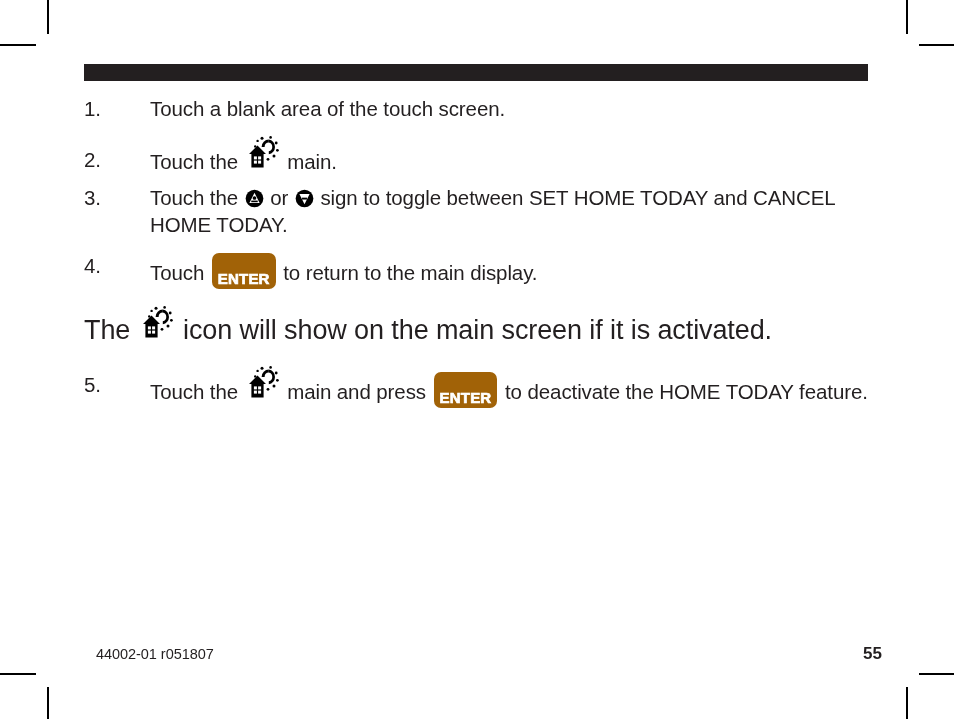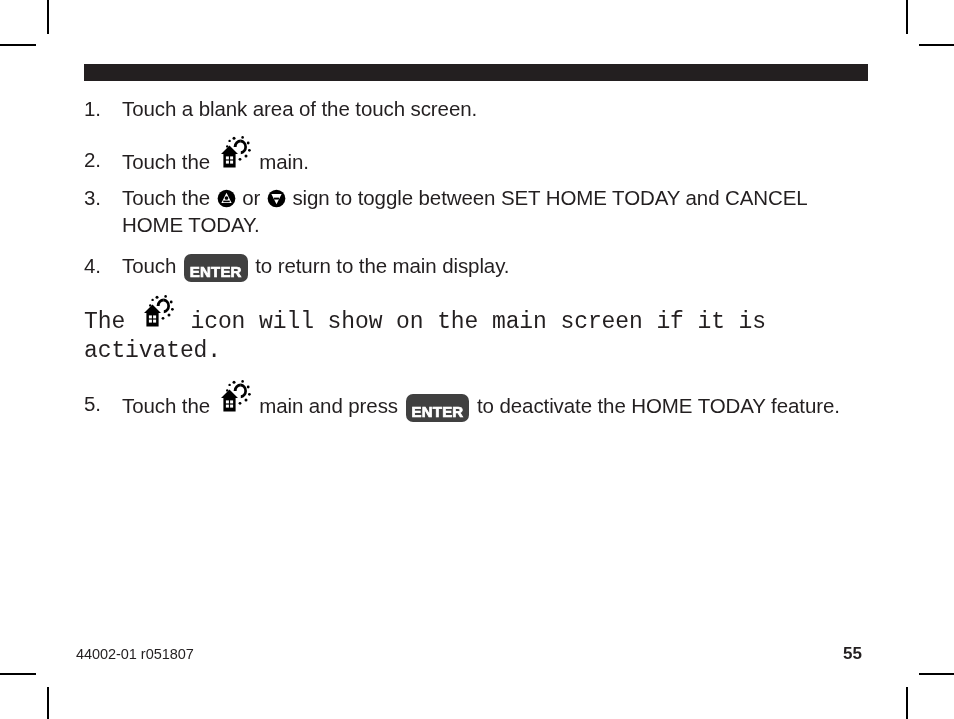--- a/index.html
+++ b/index.html
@@ -69,28 +69,28 @@
     font-stretch: condensed;
     transform-origin: left top;
   }
   .step-num {
     width: 38px;
     flex: 0 0 38px;
     text-align: left;
   }
   .step-body {
     flex: 1 1 auto;
+    margin-left: 28px;
   }
 
   .para {
-    font-size: 23px;
+    font-size: 27px;
     line-height: 1.30;
     letter-spacing: -0.1px;
     font-stretch: condensed;
-    font-family: Liberation Mono, monospace;
   }
 
   .gap-lg { height: 24px; }
   .gap-md { height: 14px; }
   .gap-sm { height: 10px; }
 
   
   .glyph {
     display: inline-block;
     vertical-align: baseline;
@@ -118,37 +118,37 @@
     height: 19px;
     vertical-align: -3px;
     margin: 0 1px;
   }
   .icon-arrow svg { width: 19px; height: 19px; }
 
   
   .key-enter {
     display: inline-block;
     vertical-align: -4px;
-    background: #404040;
+    background: #a16207;
     color: #ffffff;
     border-radius: 7px;
-    padding: 10px 6px 3px 6px;
+    padding: 18px 6px 3px 6px;
     font-size: 15px;
     font-weight: 700;
     letter-spacing: 0.2px;
     line-height: 1;
     font-stretch: condensed;
     margin: 0 2px;
     -webkit-text-stroke: 0.7px #ffffff;
   }
 
   
   .footer {
     position: absolute;
-    left: 76px;
+    left: 96px;
     top: 644px;
     width: 786px;
     display: flex;
     align-items: baseline;
     justify-content: space-between;
   }
   .footer-code {
     font-size: 14.5px;
     letter-spacing: -0.05px;
     font-stretch: condensed;

